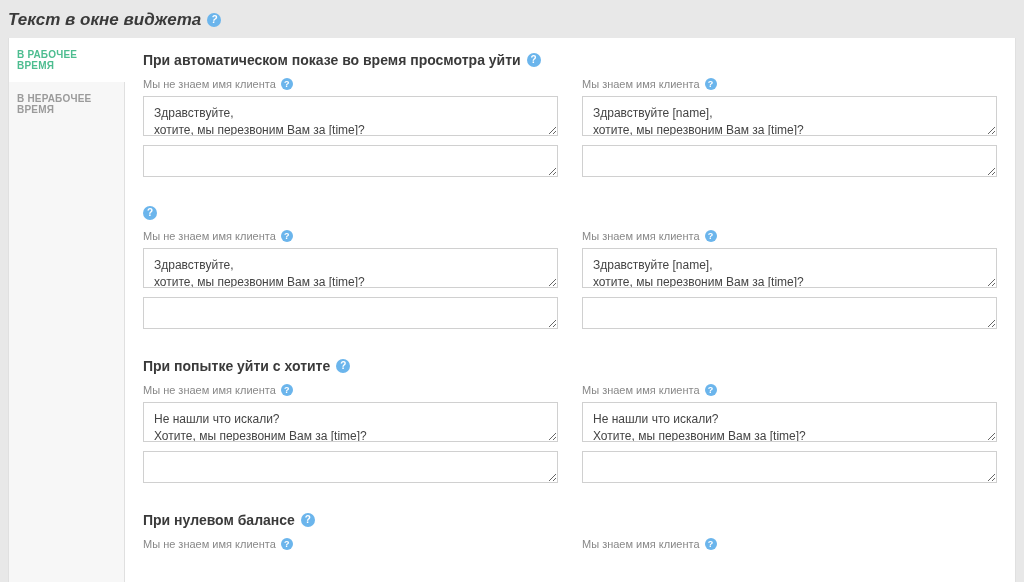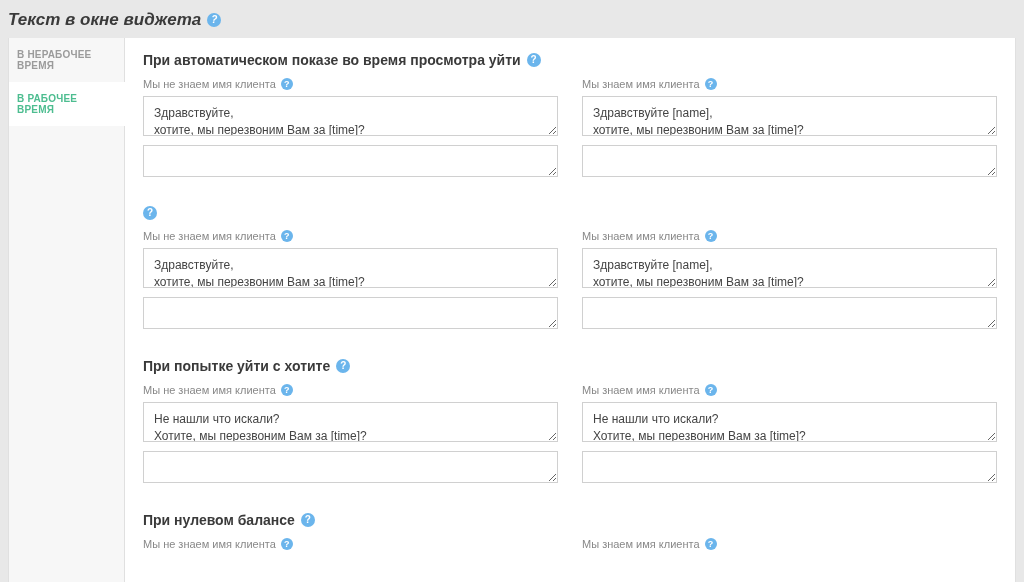--- a/index.html
+++ b/index.html
@@ -125,22 +125,22 @@
 
 <div class="page">
   <div class="section-title">
     <span>Текст в окне виджета</span>
     <span class="help-icon">?</span>
   </div>
 
   <div class="panel">
     <div class="body-row">
       <div class="tabs">
+        <div class="tab active">В РАБОЧЕЕ ВРЕМЯ</div>
         <div class="tab">В НЕРАБОЧЕЕ ВРЕМЯ</div>
-        <div class="tab active">В РАБОЧЕЕ ВРЕМЯ</div>
       </div>
 
       <div class="content">
 
         <div class="group">
           <div class="group-title">
             <span>При автоматическом показе во время просмотра уйти</span>
             <span class="help-icon">?</span>
           </div>
           <div class="cols">

